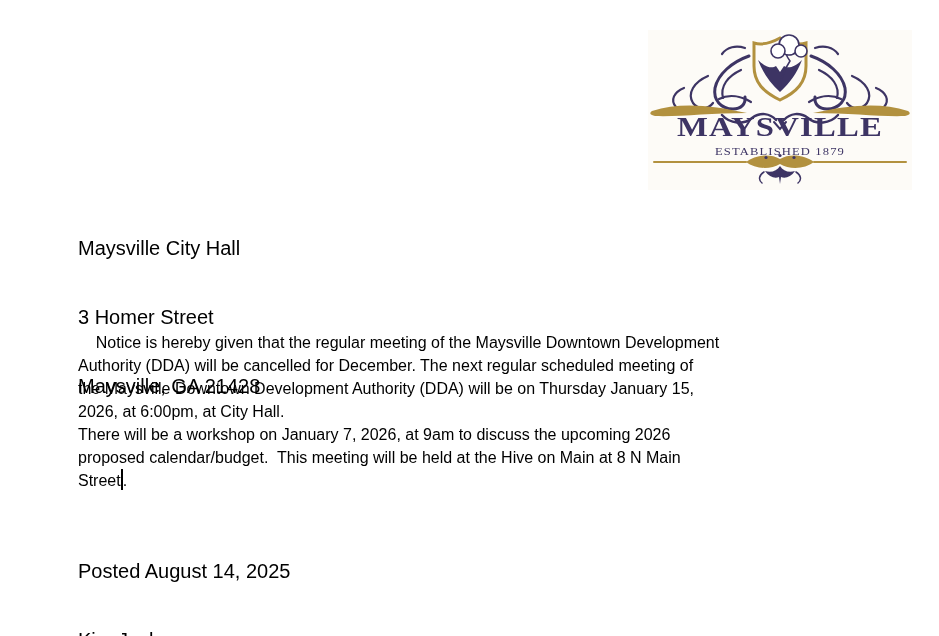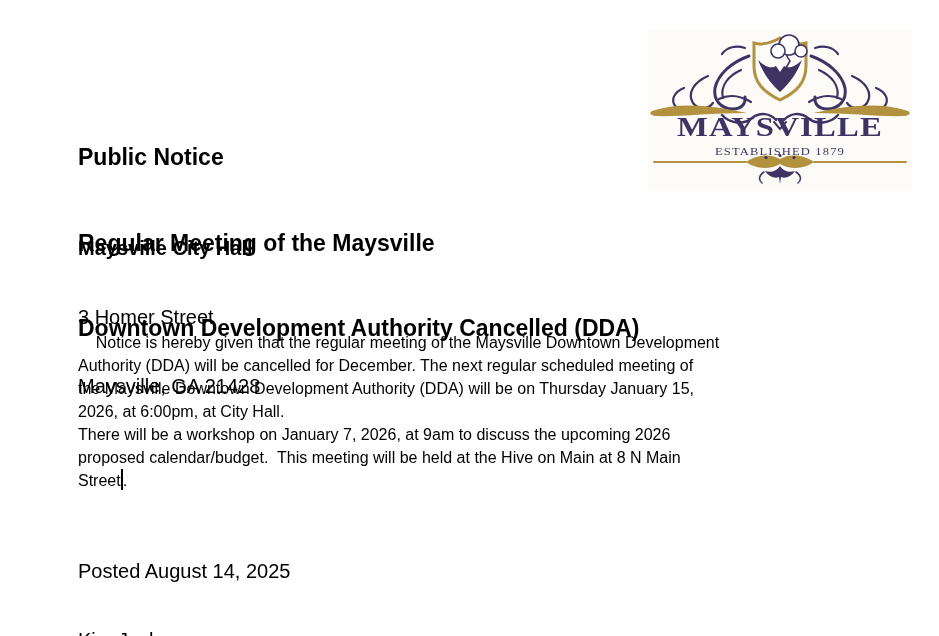--- a/index.html
+++ b/index.html
@@ -23,21 +23,21 @@
   
   .heading{
     left:78px;top:86px;
     font-size:23px;font-weight:700;line-height:28.5px;
     white-space:pre;
   }
   .address{
     left:78px;top:191px;
     font-size:20px;line-height:23px;white-space:pre;
   }
-  .address .addr-name{font-weight:700;}
+  .address .addr-name{font-weight:400;}
   .body-text{
     font-size:16px;line-height:23px;white-space:pre;
   }
   .para1{left:78px;top:308px;}
   .para2{left:78px;top:423px;}
   .signature{left:78px;top:514px;font-size:20px;line-height:23px;white-space:pre;}
 
   .caret{
     display:inline-block;
     width:2px;height:21px;
@@ -112,25 +112,20 @@
         <circle class="nv" cx="146" cy="127.5" r="1.6"></circle>
       </g>
 
       <g>
         <path class="nv" d="M132 136 C129 141 123 143 117 141 C121 147 127 149 131 147 L132 154 L133 147 C137 149 143 147 147 141 C141 143 135 141 132 136 Z"></path>
         <path class="nvs" stroke-width="1.5" d="M116 142 C111 145 110 150 114 153 M148 142 C153 145 154 150 150 153"></path>
       </g>
     </svg>
   </div>
 
-  <div class="abs heading">
-    <div>Public Notice</div>
-    <div>Regular Meeting of the Maysville</div>
-    <div>Downtown Development Authority Cancelled (DDA)</div>
-  </div>
 
   <div class="abs address">
     <div class="addr-name">Maysville City Hall</div>
     <div>3 Homer Street</div>
     <div>Maysville, GA 21428</div>
   </div>
 
   <div class="abs body-text para1">
     <span>Notice is hereby given that the regular meeting of the Maysville Downtown Development
 Authority (DDA) will be cancelled for December. The next regular scheduled meeting of

